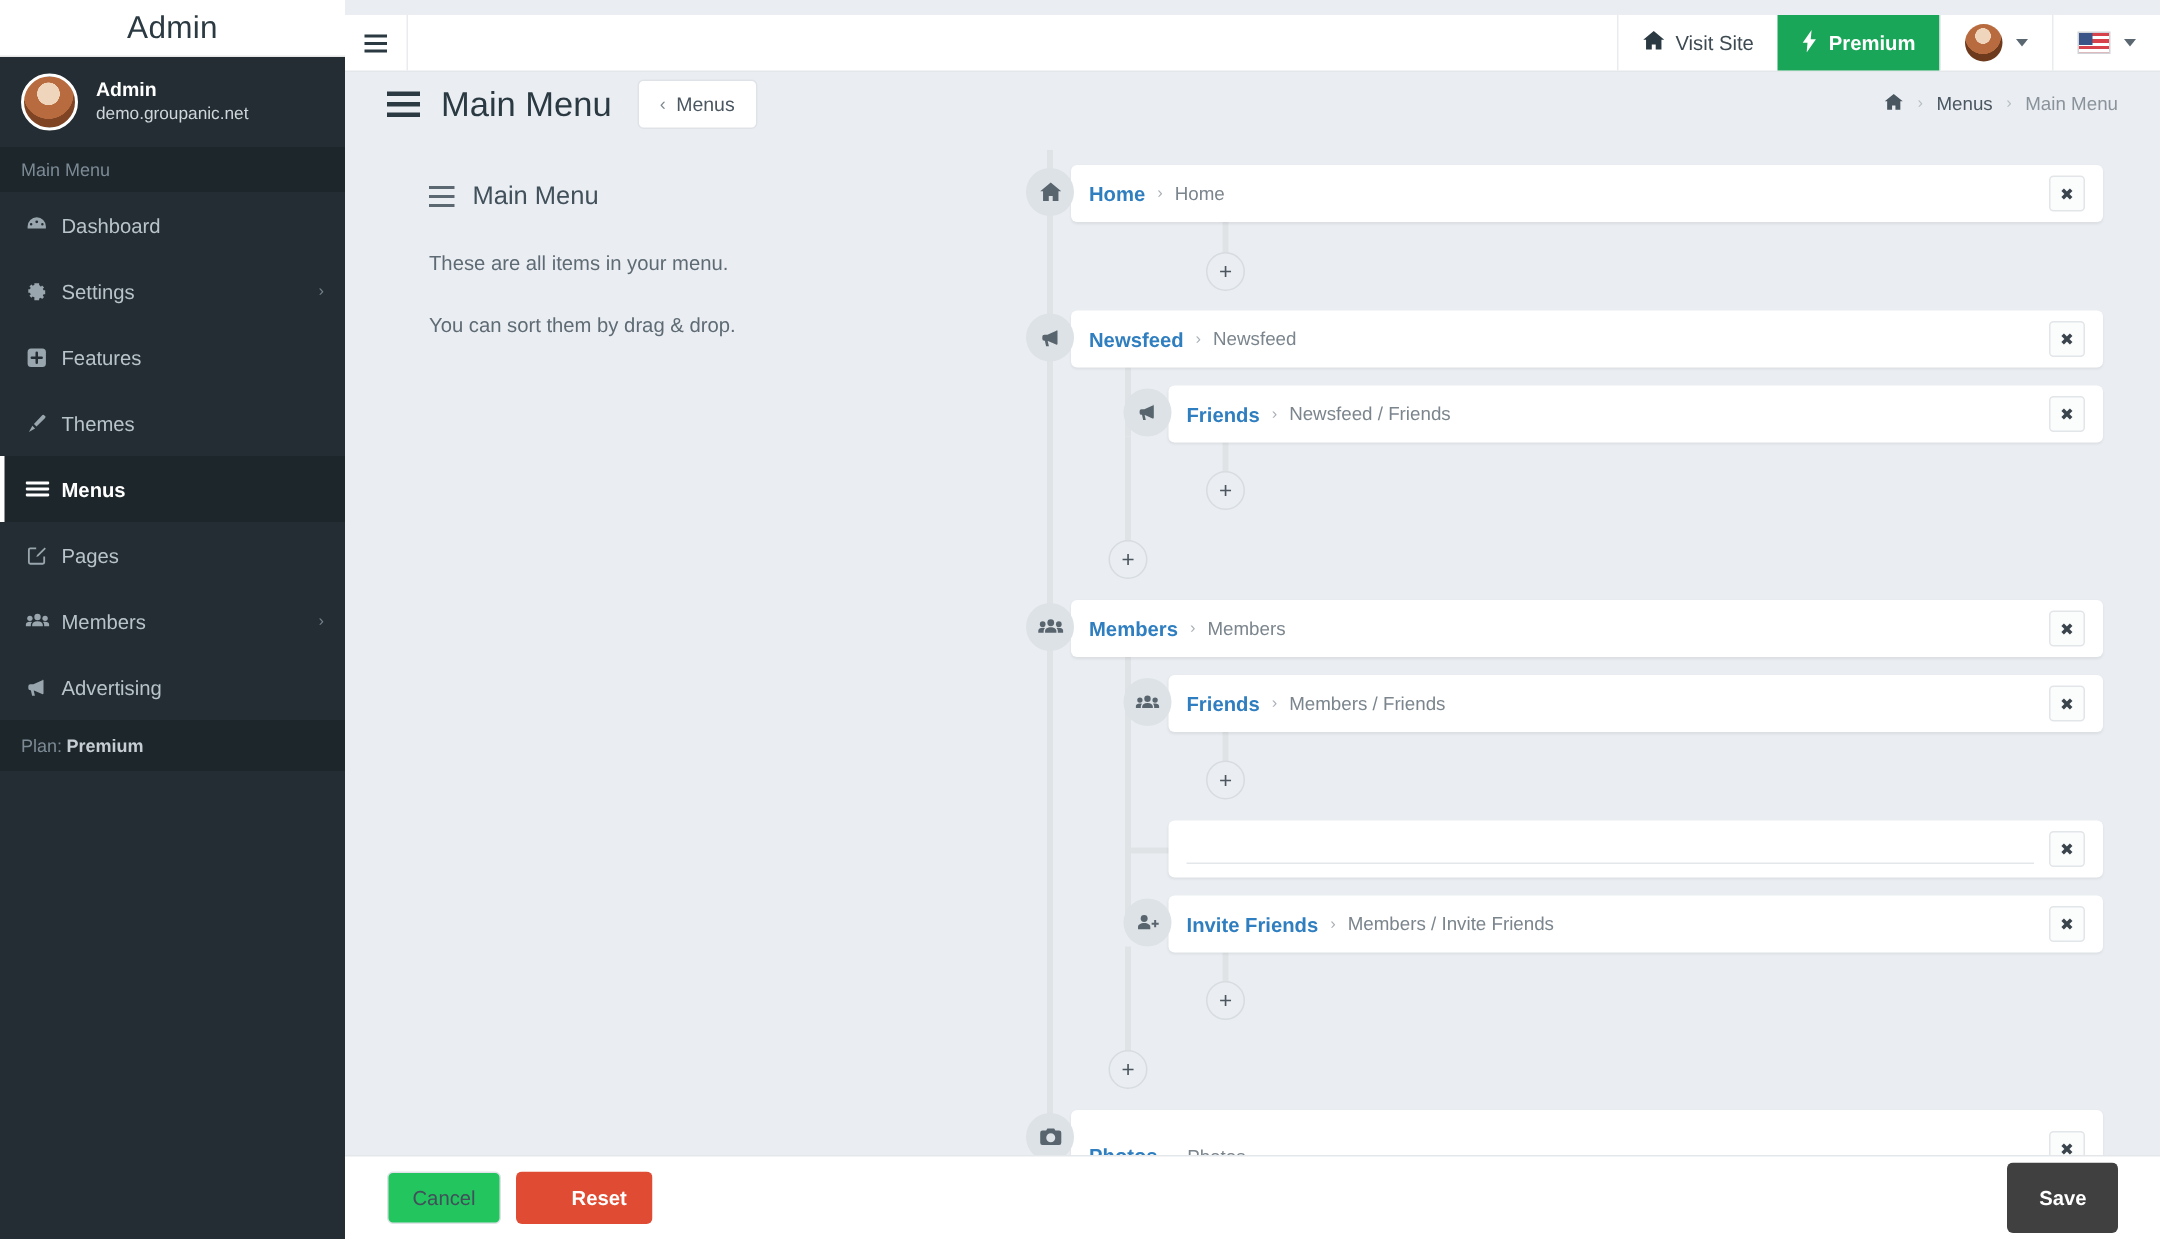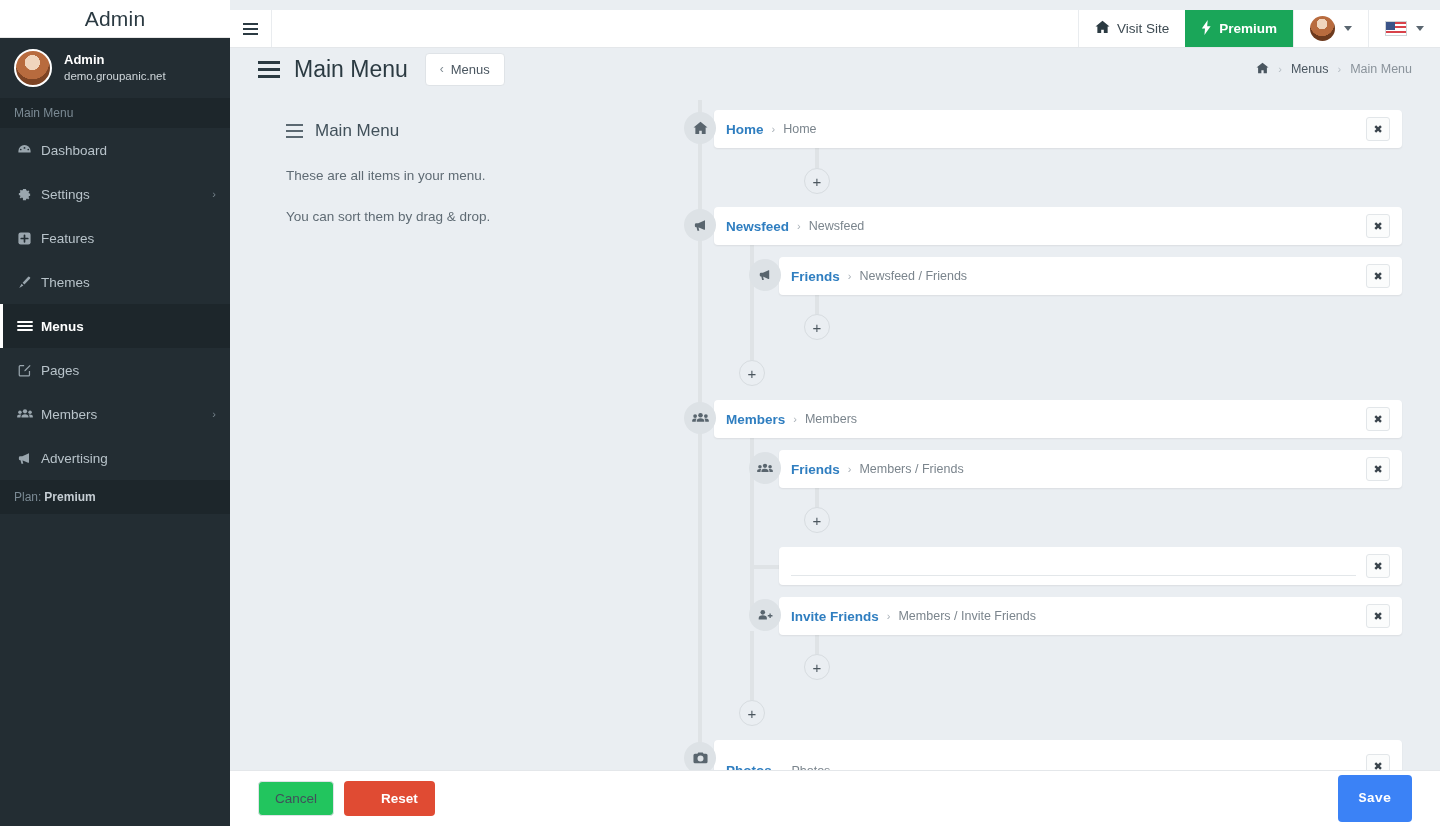--- a/index.html
+++ b/index.html
@@ -234,21 +234,21 @@
     padding: 0 28px; gap: 10px;
     z-index: 25;
   }
   .btn {
     border-radius: 4px; font-size: 13.5px; padding: 9px 16px;
     cursor: pointer; border: 1px solid transparent;
     font-family: "Liberation Sans", sans-serif;
   }
   .btn.cancel { background: #22c55e; border-color: #dfe3e7; color: #41505a; }
   .btn.reset { background: #e04b33; color: #ffffff; font-weight: bold; padding-left: 36px; }
-  .btn.save { background: #3b82f6; color: #ffffff; font-weight: bold; margin-left: auto; padding: 15px 20px; font-family: Liberation Mono, monospace; }
+  .btn.save { background: #404040; color: #ffffff; font-weight: bold; margin-left: auto; padding: 15px 20px; }
 </style>
 </head>
 <body>
 
 <aside class="sidebar">
   <div class="brand">
     <span class="brand-text">Admin</span>
   </div>
 
   <div class="user-box">

